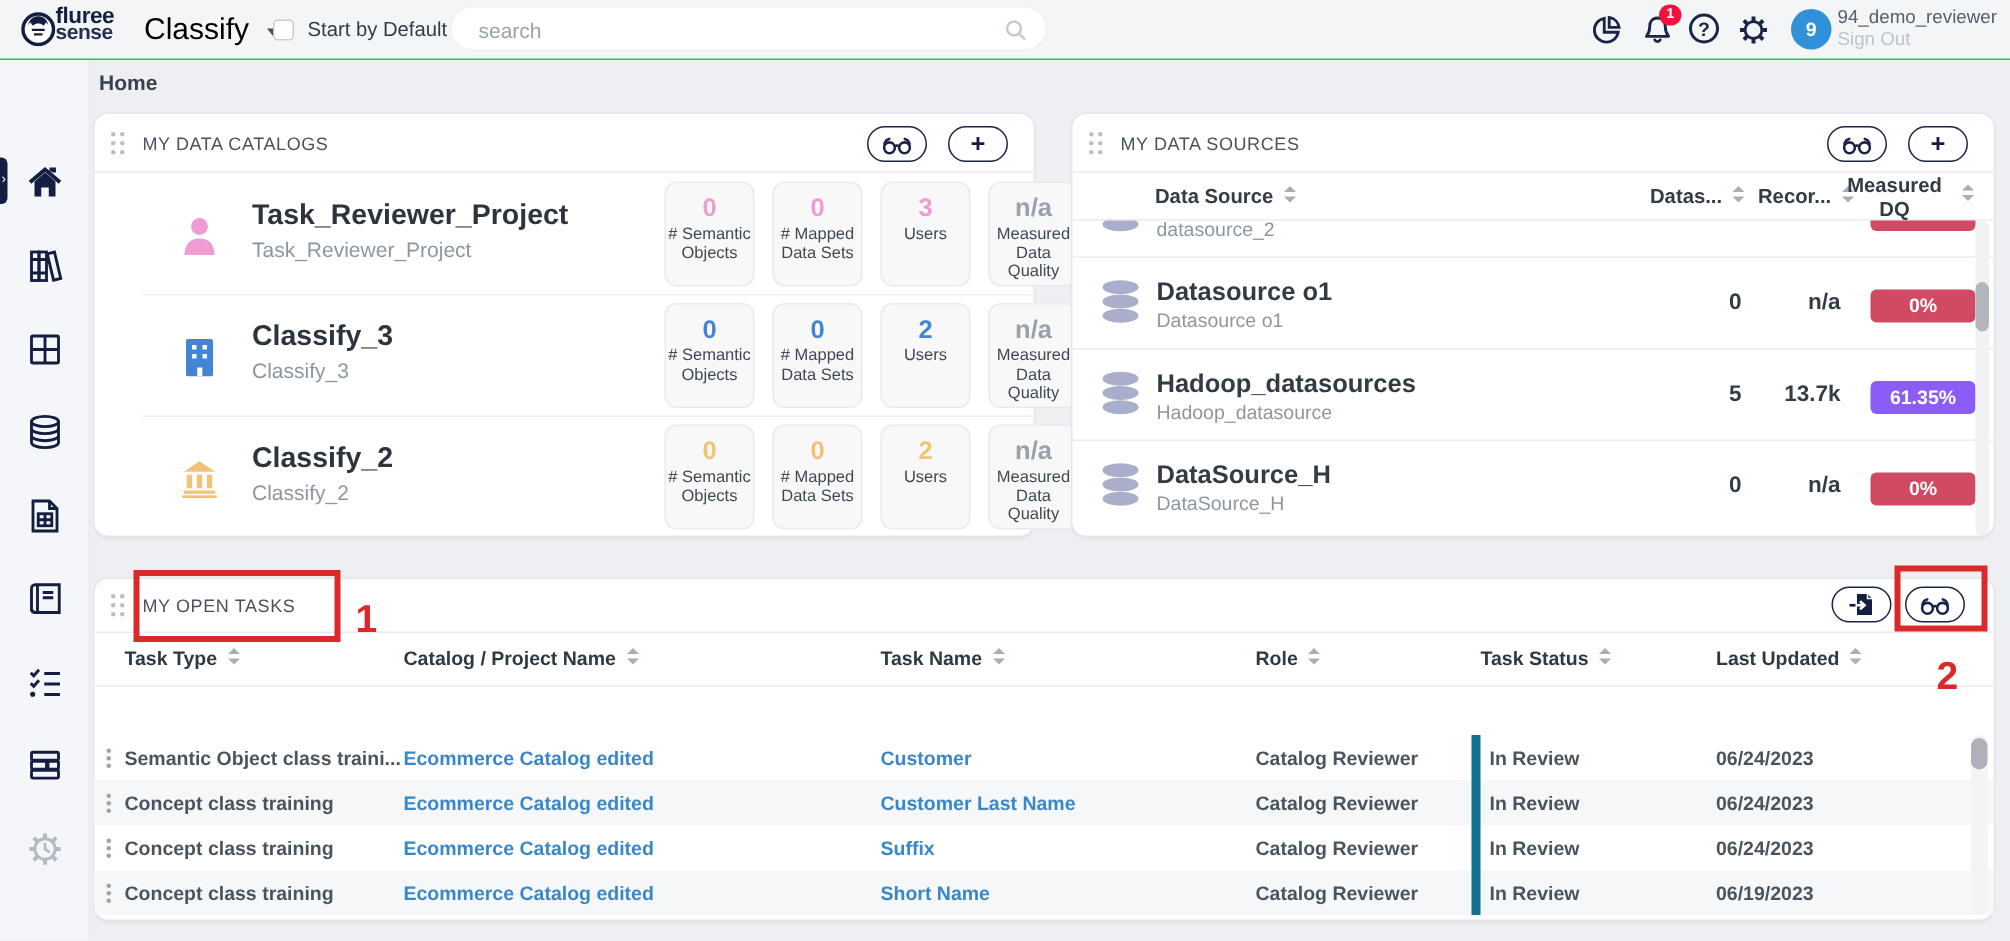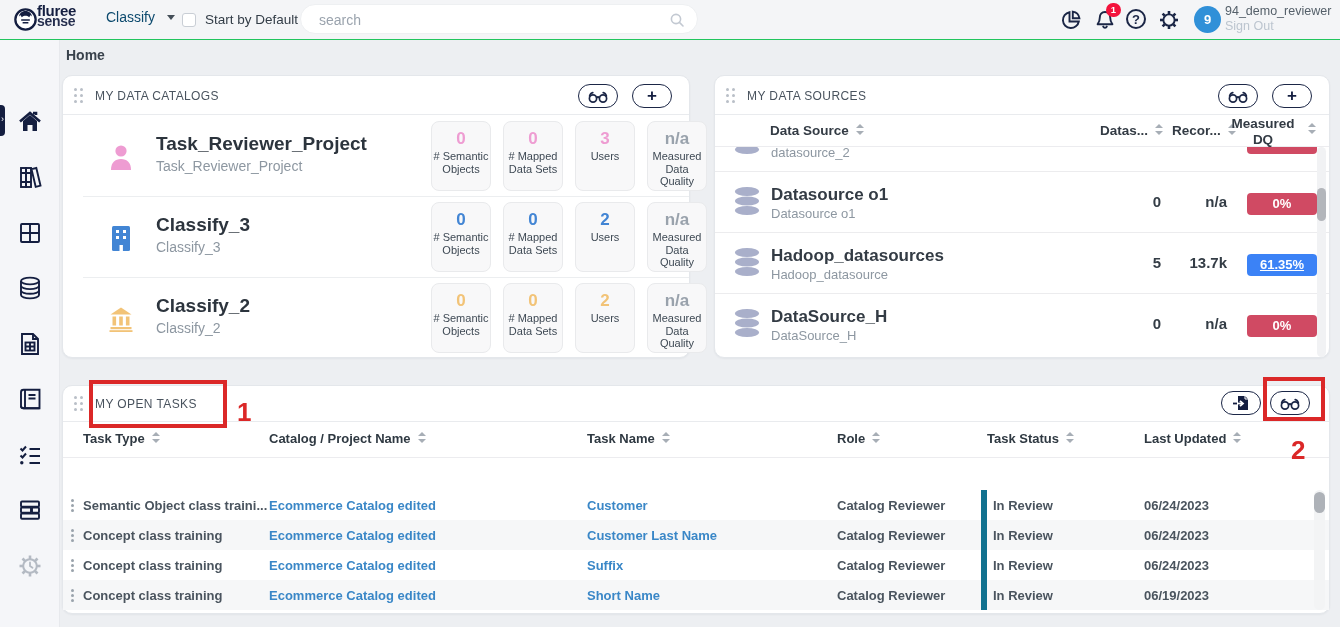--- a/index.html
+++ b/index.html
@@ -5,21 +5,21 @@
   * { margin:0; padding:0; box-sizing:border-box; }
   html,body { width:1340px; height:627px; overflow:hidden; }
   body { font-family:"Liberation Sans", sans-serif; background:#edeff2; position:relative; color:#39424c; }
 
   
   .topbar { position:absolute; left:0; top:0; width:1340px; height:40px; background:#f4f5f7; border-bottom:1px solid #22c55e; z-index:5; }
   .logo-mark { position:absolute; left:14px; top:8px; width:23px; height:23px; }
   .brand-text { position:absolute; left:37px; top:5px; line-height:11px; color:#141e40; letter-spacing:-0.3px; }
   .brand-line1 { font-size:15px; font-weight:bold; display:block; }
   .brand-line2 { font-size:14px; font-weight:bold; display:block; opacity:.92; }
-  .app-menu { position:absolute; left:106px; top:9px; font-size:14px; color:#0c4a6e; cursor:pointer; }
+  .app-menu { position:absolute; left:96px; top:9px; font-size:20px; color:#000000; cursor:pointer; }
   .caret-down { display:inline-block; width:0; height:0; border-left:4.5px solid transparent; border-right:4.5px solid transparent; border-top:5.5px solid #444e58; margin-left:12px; vertical-align:2px; }
   .start-default { position:absolute; left:182px; top:12px; display:flex; align-items:center; }
   .checkbox { width:14px; height:14px; background:#fff; border:1px solid #c9ced5; border-radius:3px; }
   .start-default-label { margin-left:9px; font-size:13.5px; color:#333d47; }
   .searchbar { position:absolute; left:300px; top:4px; width:398px; height:30px; background:#fff; border-radius:15px; border:1px solid #eef0f2; }
   .search-placeholder { position:absolute; left:18px; top:7px; font-size:14px; color:#9aa3ad; }
   .search-icon { position:absolute; right:12px; top:7px; width:16px; height:16px; }
   .top-icon { position:absolute; top:9px; width:22px; height:22px; cursor:pointer; }
   .notif-badge { position:absolute; left:1106px; top:3px; min-width:15px; height:14px; border-radius:8px; background:#f3123c; color:#fff; font-size:9.5px; font-weight:bold; text-align:center; line-height:14px; padding:0 3px; z-index:2; }
   .help-circle { position:absolute; left:1126px; top:9px; width:20px; height:20px; border:2px solid #1b2646; border-radius:50%; color:#1b2646; font-size:13px; font-weight:bold; text-align:center; line-height:17px; cursor:pointer; }
@@ -43,21 +43,21 @@
   .pill-btn { position:absolute; width:40px; height:24px; border:1.5px solid #1b2646; border-radius:12px; background:#fff; cursor:pointer; display:flex; align-items:center; justify-content:center; padding:0; }
   .plus-glyph { font-size:17px; font-weight:bold; color:#141e40; line-height:1; margin-top:-2px; }
 
   .breadcrumb { position:absolute; left:66px; top:47px; font-size:14px; font-weight:bold; color:#39424c; }
 
   
   #catalogs { left:62px; top:75px; width:628px; height:283px; }
   #catalogs .panel-head { height:39px; }
   #catalogs .drag-dots { top:12px; }
   #catalogs .panel-title { top:13px; }
-  .cat-rows { position:absolute; left:0; top:40px; width:100%; height:242px; display:flex; flex-direction:column;padding-left:20px; }
+  .cat-rows { position:absolute; left:12px; top:40px; width:100%; height:242px; display:flex; flex-direction:column;padding-left:20px; }
   .cat-row { flex:1; position:relative; border-bottom:1px solid #eceef0; }
   .cat-row:last-child { border-bottom:none; }
   .cat-icon { position:absolute; left:26px; top:28px; width:24px; height:26px; }
   .cat-title { position:absolute; left:73px; top:17px; font-size:19px; font-weight:bold; color:#2c343d; cursor:pointer; }
   .cat-sub { position:absolute; left:73px; top:42px; font-size:14px; color:#8d97a1; }
   .stat-box { position:absolute; top:5px; width:60px; height:70px; background:#f8f8f9; border:1px solid #e9eaec; border-radius:8px; text-align:center; }
   .stat-val { display:block; margin-top:7px; font-size:17px; font-weight:bold; }
   .stat-label { display:block; margin-top:1px; font-size:11px; line-height:12.5px; color:#3e4954; white-space:pre-line; }
   .sb1 { left:348px; } .sb2 { left:420px; } .sb3 { left:492px; } .sb4 { left:564px; }
   .c-pink .stat-val { color:#ee9cd2; } .c-blue .stat-val { color:#4285d4; } .c-yellow .stat-val { color:#f2c377; }
@@ -76,21 +76,21 @@
   .ds-viewport { position:absolute; left:0; top:71px; width:100%; height:210px; overflow:hidden; border-radius:0 0 10px 10px; }
   .ds-inner { position:absolute; left:0; top:-36px; width:100%; }
   .ds-row { position:relative; height:61px; border-bottom:1px solid #ececee; }
   .ds-row:last-child { border-bottom:none; }
   .ds-icon { position:absolute; left:18px; top:14px; width:28px; height:30px; }
   .ds-title { position:absolute; left:56px; top:13px; font-size:17px; font-weight:bold; color:#333b44; cursor:pointer; }
   .ds-sub { position:absolute; left:56px; top:34px; font-size:13px; color:#8d97a1; }
   .ds-num1 { position:absolute; right:168px; top:21px; font-size:15px; font-weight:bold; color:#343d46; }
   .ds-num2 { position:absolute; right:102px; top:21px; font-size:15px; font-weight:bold; color:#343d46; }
   .dq-badge { position:absolute; left:532px; top:21px; width:70px; height:22px; border-radius:4px; color:#fff; font-size:13px; font-weight:bold; text-align:center; line-height:22px; }
-  .dq-red { background:#d04a63; } .dq-orange { background:#3b82f6;text-decoration:underline; }
+  .dq-red { background:#d04a63; } .dq-orange { background:#8b5cf6; }
   .ds-scroll-track { position:absolute; right:3px; top:71px; width:9px; height:210px; background:#f1f2f4; border-radius:5px; }
   .ds-scroll-thumb { position:absolute; right:3px; top:112px; width:9px; height:33px; background:#b3b6bb; border-radius:5px; cursor:pointer; }
 
   
   #tasks { left:62px; top:385px; width:1268px; height:229px; }
   #tasks .panel-head { height:36px; }
   #tasks .drag-dots { top:10px; }
   #tasks .panel-title { top:11px; }
   .t-colhead { position:absolute; left:0; top:36px; width:100%; height:36px; border-bottom:1px solid #ececef; font-size:13px; font-weight:bold; color:#2f3942; }
   .t-colhead .col { position:absolute; top:9px; }

